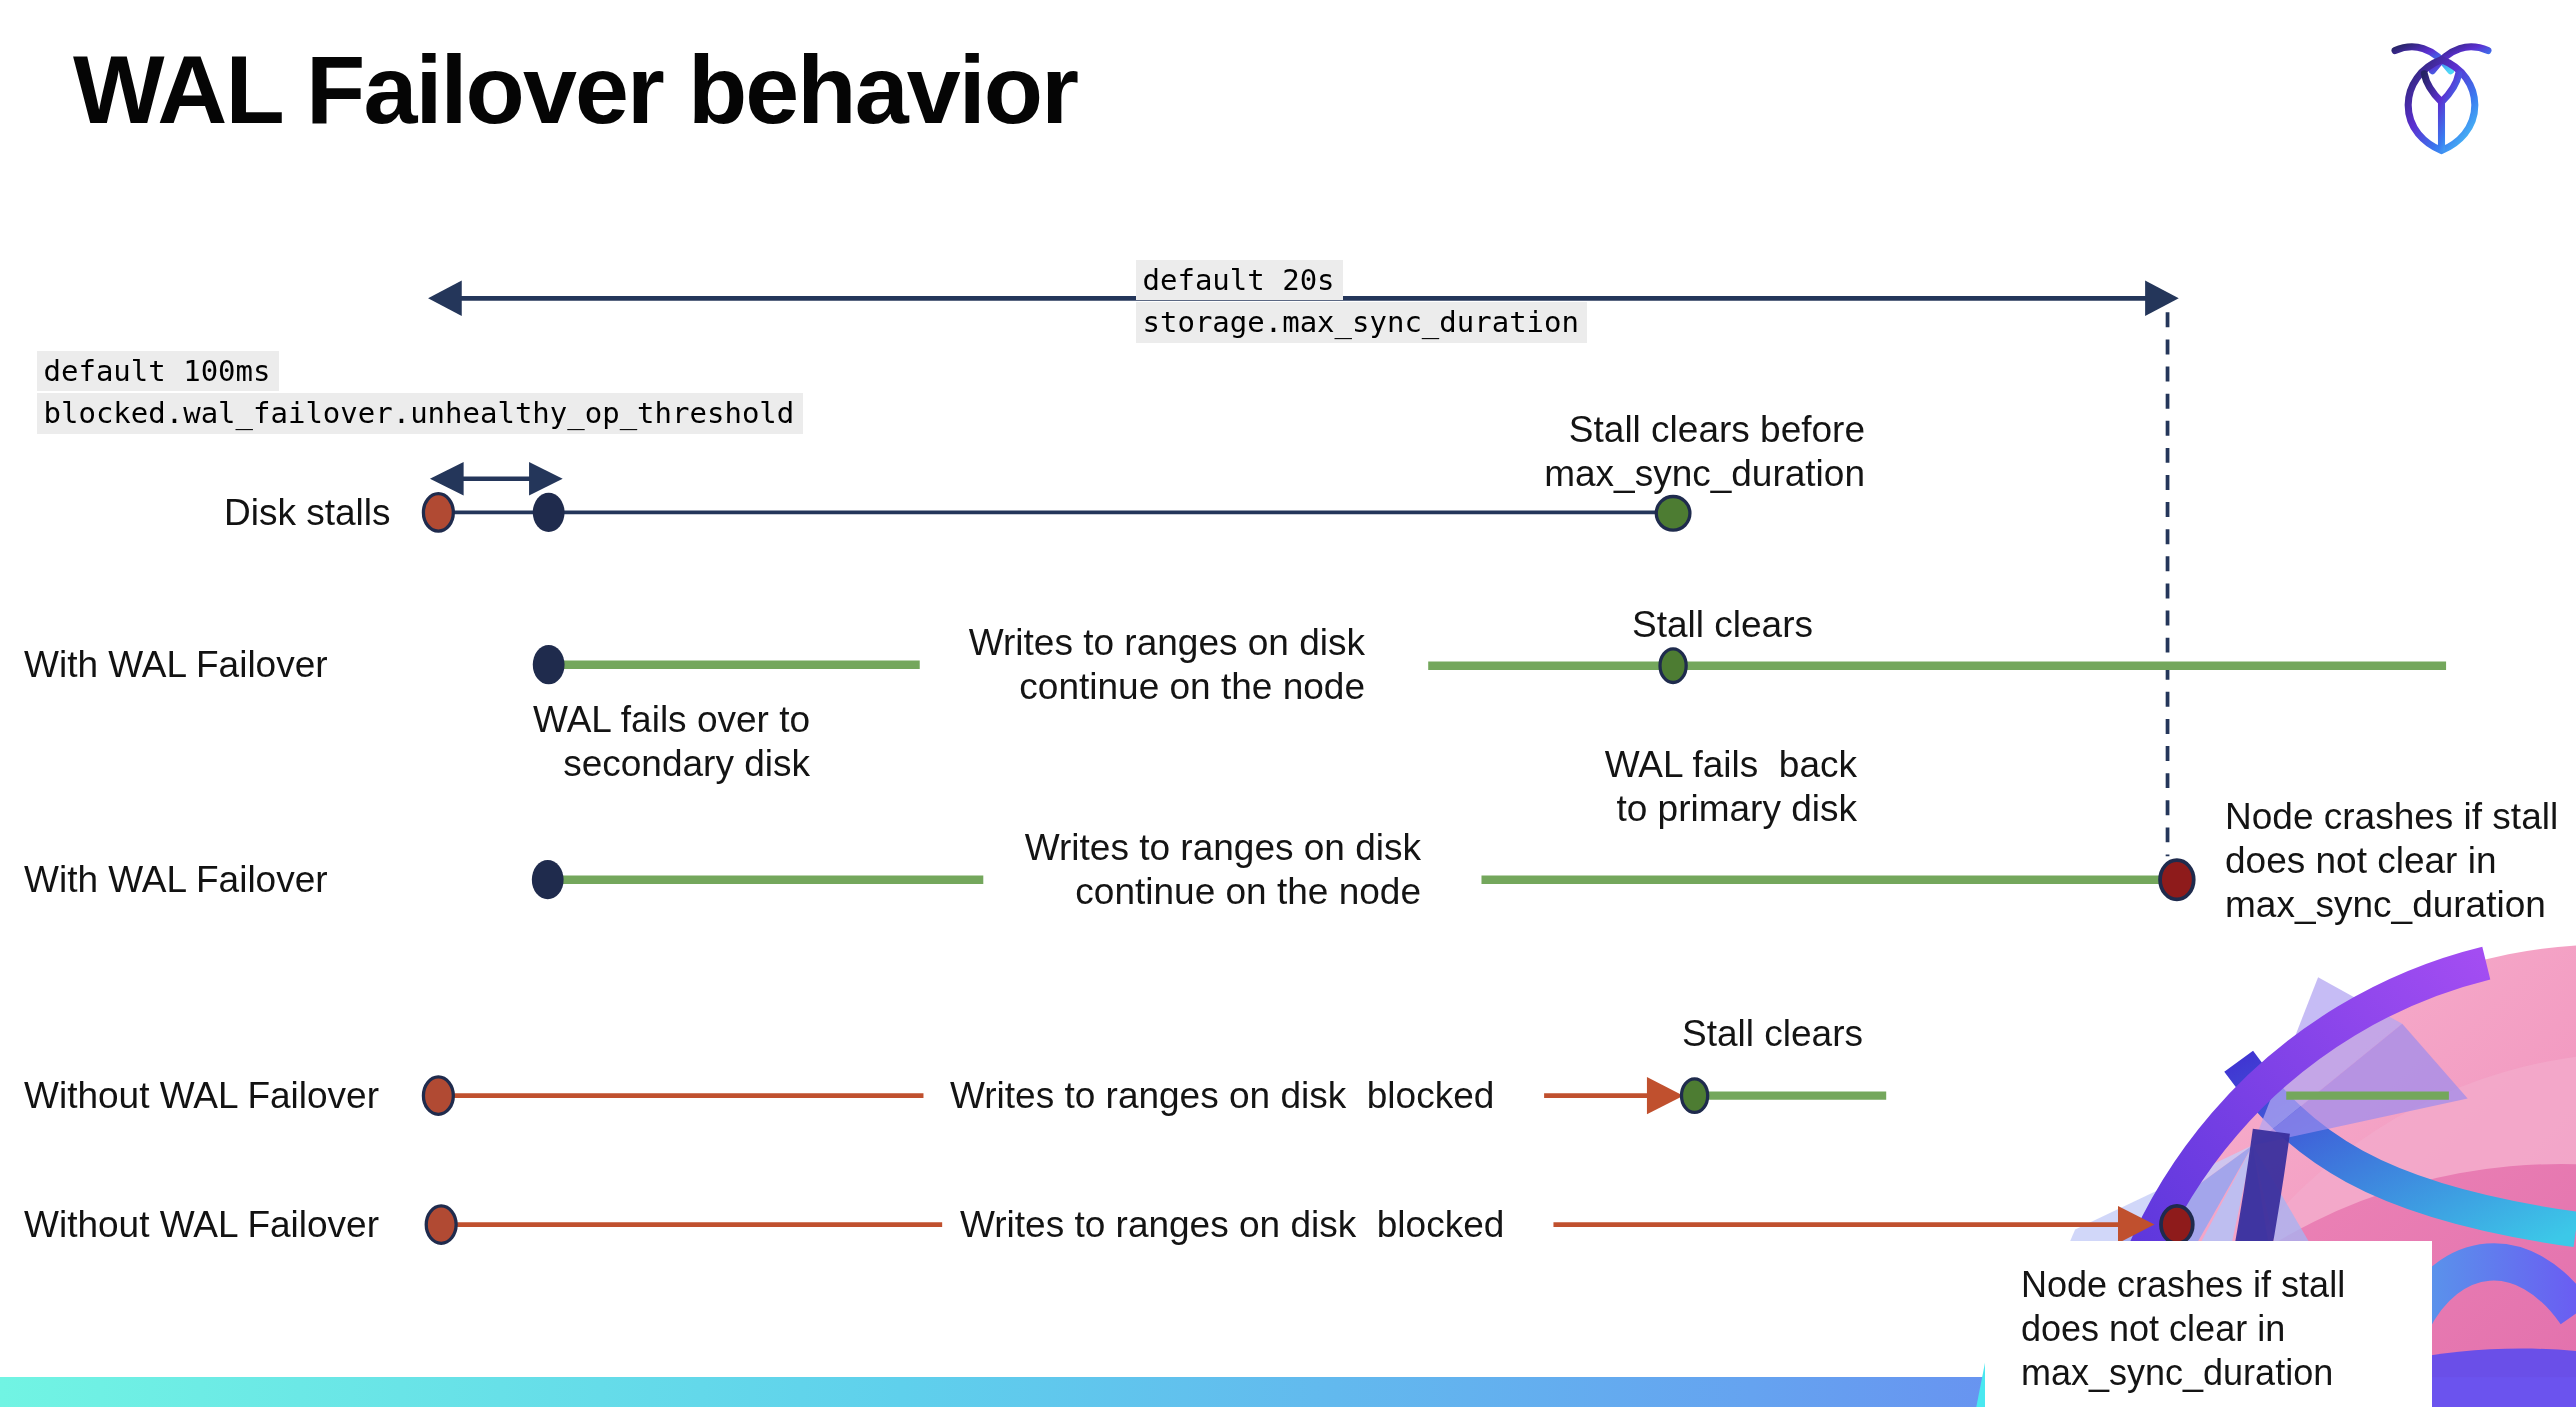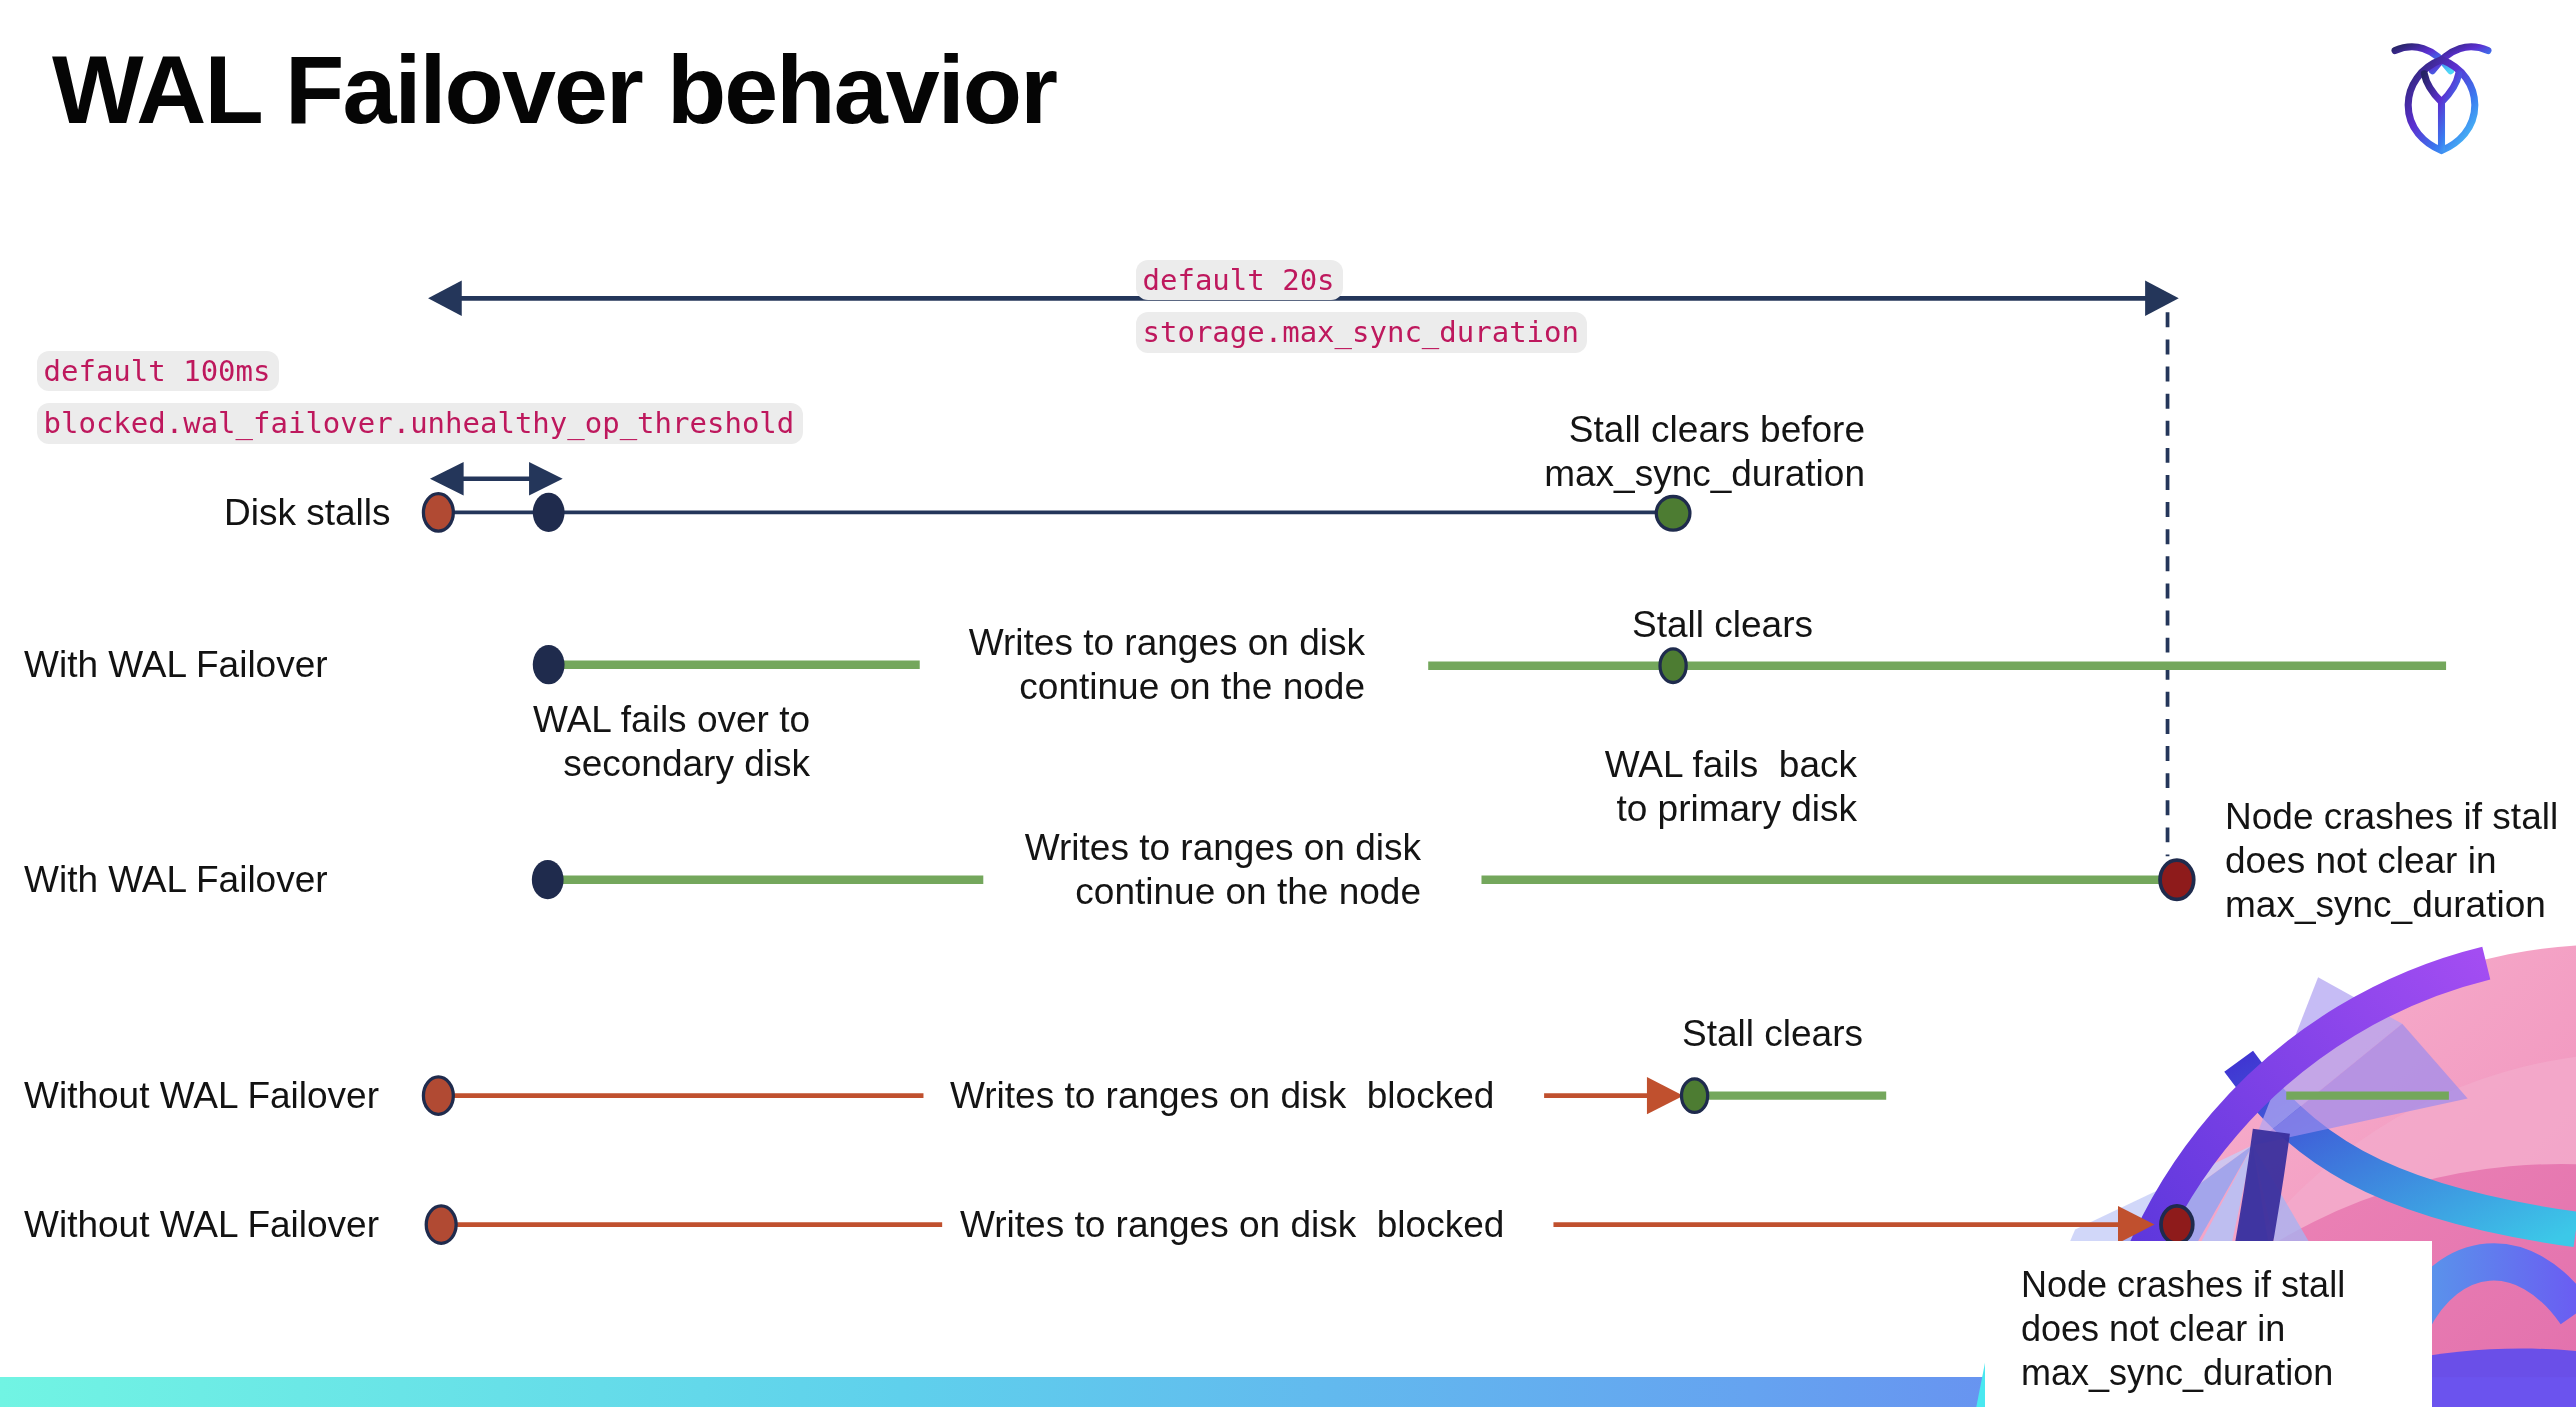--- a/index.html
+++ b/index.html
@@ -2,37 +2,37 @@
 <html style="font-size:15px"><head>
 <meta charset="utf-8">
 <style>
   html,body{margin:0;padding:0;background:#ffffff;}
   #slide{
     position:relative;width:2576px;height:1408px;background:#ffffff;overflow:hidden;
     font-family:"Liberation Sans", sans-serif;color:#121212;
   }
   
   #title{
-    position:absolute;left:52px;top:37px;z-index:6;
+    position:absolute;left:73px;top:37px;z-index:6;
     font-size:97px;font-weight:800;letter-spacing:-1.9px;color:#050505;line-height:1.1;text-align:right;
   }
   
   #logo{position:absolute;left:2391px;top:39px;width:101px;height:116px;z-index:6;}
   
   #bottom-bar{
     position:absolute;left:0;top:1377px;width:2576px;height:31px;z-index:1;
     background:linear-gradient(90deg,#71f4e3 0%,#5fd0ec 35%,#65a3f0 68%,#6e6ef1 100%);
   }
   #roach-art{position:absolute;left:1963px;top:921px;width:613px;height:487px;z-index:2;}
   #diagram{position:absolute;left:0;top:0;width:2576px;height:1408px;z-index:3;}
   
   .codeblock{position:absolute;z-index:4;}
   .codeblock span{
-    display:table;font-family:"DejaVu Sans Mono", monospace;font-size:29px;color:#be185d;
-    background:#ececec;padding:2.8px 8.4px 3.7px 6.5px;margin-bottom:12px;white-space:pre;border-radius:12px;
+    display:table;font-family:"DejaVu Sans Mono", monospace;font-size:29px;color:#000000;
+    background:#ececec;padding:2.8px 8.4px 3.7px 6.5px;margin-bottom:2px;white-space:pre;
   }
   #code-max-sync{left:1136px;top:260px;}
   #code-threshold{left:37px;top:351px;}
   
   .rowlabel{position:absolute;z-index:4;font-size:37px;line-height:43px;white-space:pre;color:#121212;}
   .ann{position:absolute;z-index:4;font-size:37px;line-height:44px;color:#141414;}
   .ann.center{text-align:right;}
   .ann div{white-space:pre;}
   #lbl-disk{left:224px;top:491px;width:164px;text-align:left;}
   #lbl-wal1{left:24px;top:643px;}

